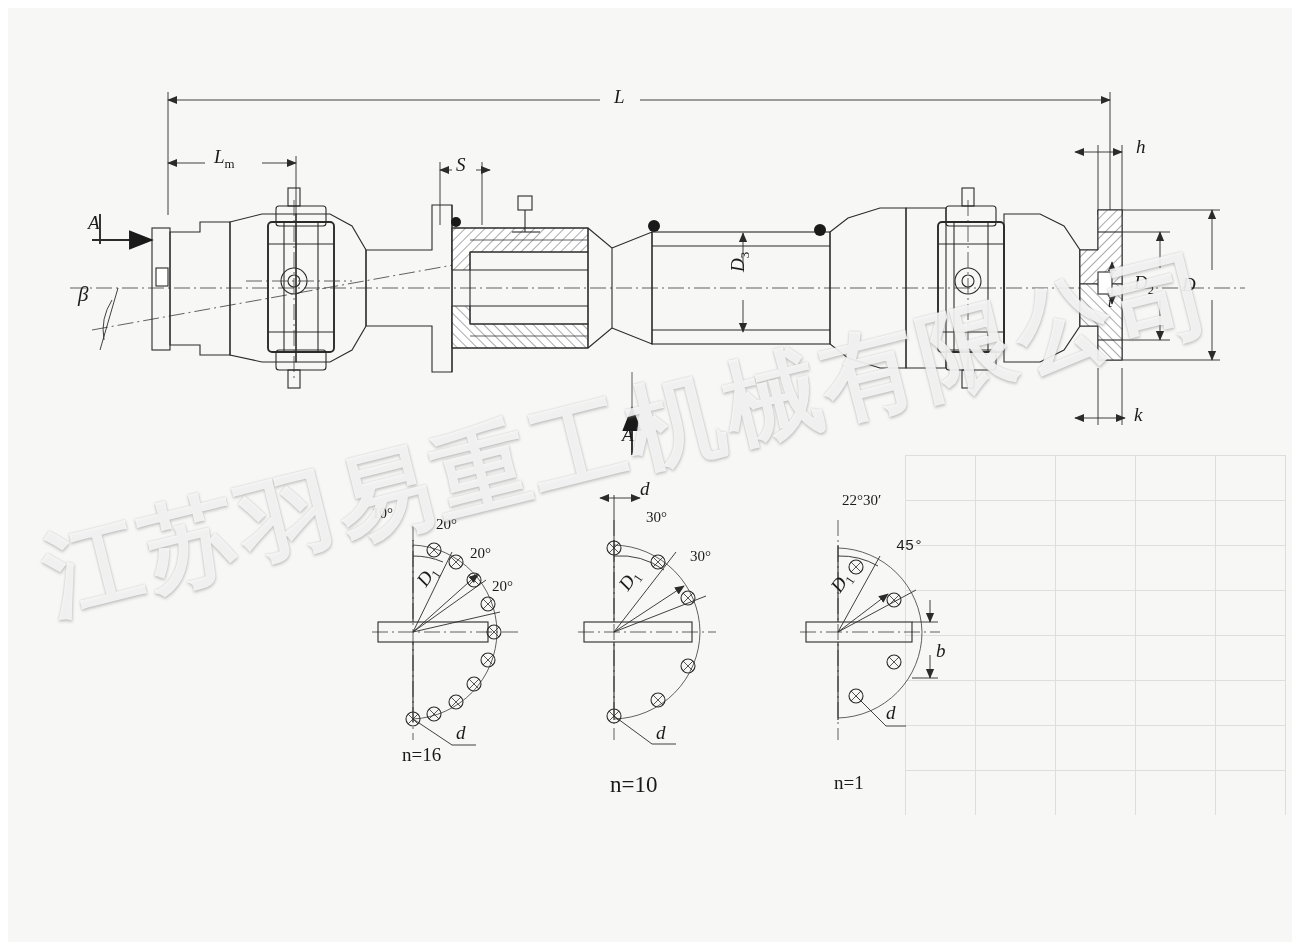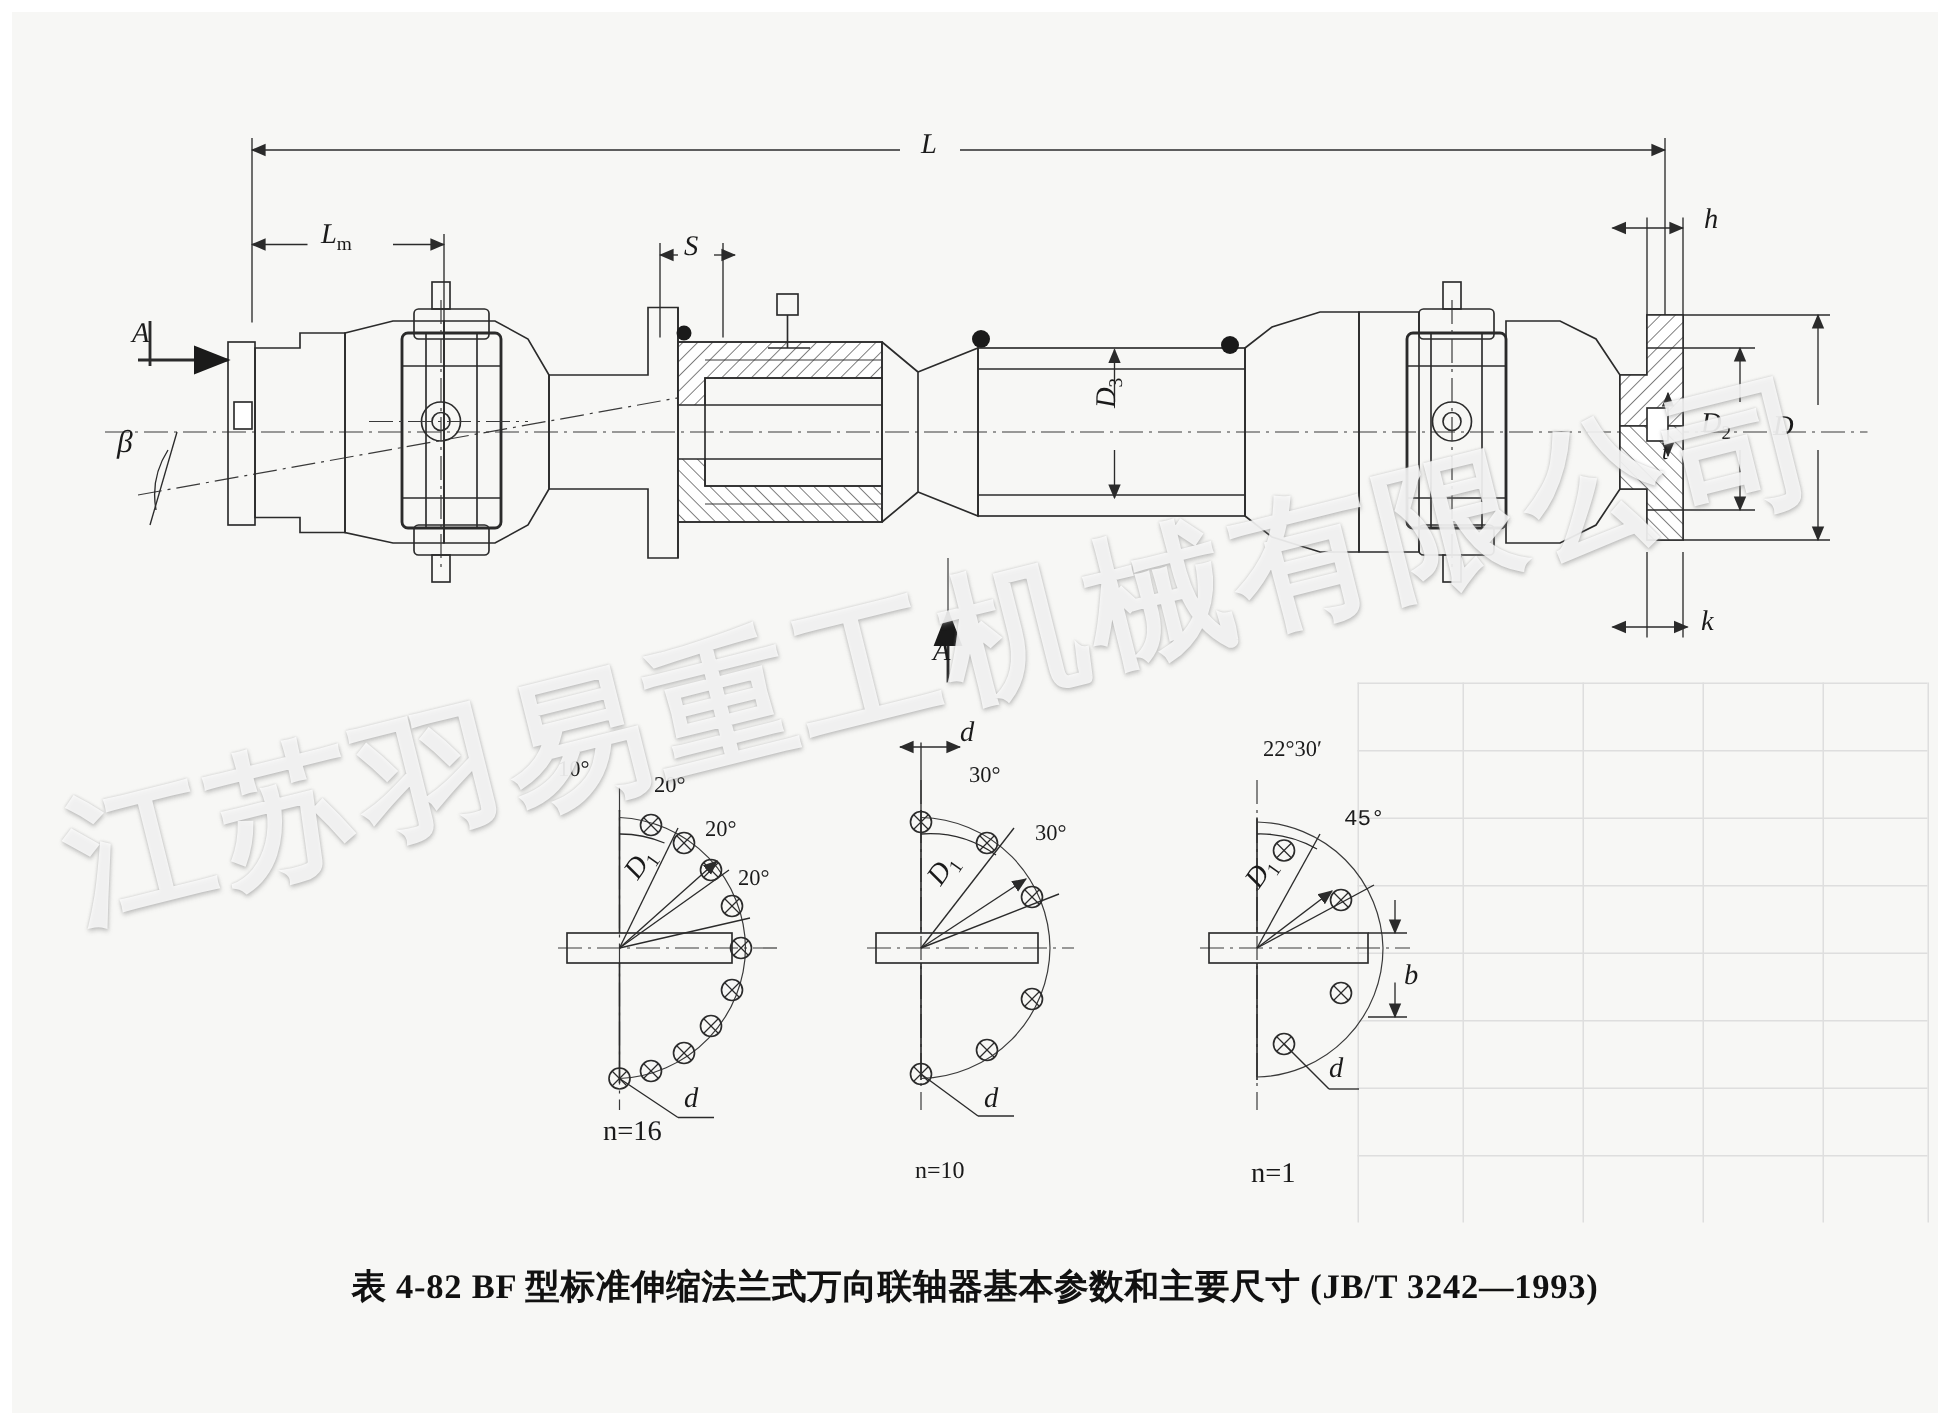--- a/index.html
+++ b/index.html
@@ -425,30 +425,29 @@
   <div class="lbl up sm" style="left:492px;top:578px;">20°</div>
   <div class="lbl" style="left:412px;top:578px;transform:rotate(-55deg);transform-origin:left top;"><span>D</span><sub>1</sub></div>
   <div class="lbl" style="left:456px;top:722px;">d</div>
   <div class="lbl up" style="left:402px;top:744px;font-size:19px;">n=16</div>
 
   <div class="lbl" style="left:640px;top:478px;">d</div>
   <div class="lbl up sm" style="left:646px;top:509px;">30°</div>
   <div class="lbl up sm" style="left:690px;top:548px;">30°</div>
   <div class="lbl" style="left:614px;top:582px;transform:rotate(-55deg);transform-origin:left top;"><span>D</span><sub>1</sub></div>
   <div class="lbl" style="left:656px;top:722px;">d</div>
-  <div class="lbl up" style="left:610px;top:772px;font-size:16px;">n=10</div>
+  <div class="lbl up" style="left:610px;top:772px;font-size:23px;">n=10</div>
 
   <div class="lbl up sm" style="left:842px;top:492px;">22°30′</div>
   <div class="lbl up sm" style="left:896px;top:538px;font-family:Liberation Mono, monospace;">45°</div>
   <div class="lbl" style="left:826px;top:584px;transform:rotate(-55deg);transform-origin:left top;"><span>D</span><sub>1</sub></div>
   <div class="lbl" style="left:936px;top:640px;">b</div>
   <div class="lbl" style="left:886px;top:702px;">d</div>
   <div class="lbl up" style="left:834px;top:772px;font-size:19px;">n=1</div>
 
-  <div class="caption" id="tbl-caption">表 4-82    BF 型标准伸缩法兰式万向联轴器基本参数和主要尺寸 (JB/T 3242—1993)</div>
 
   <div id="watermark">
     <div class="wm">江苏羽易重工机械有限公司</div>
   </div>
 
   <div class="page-edge-l"></div>
   <div class="page-edge-r"></div>
   <div class="page-edge-t"></div>
   <div class="page-edge-b"></div>
 </div>

